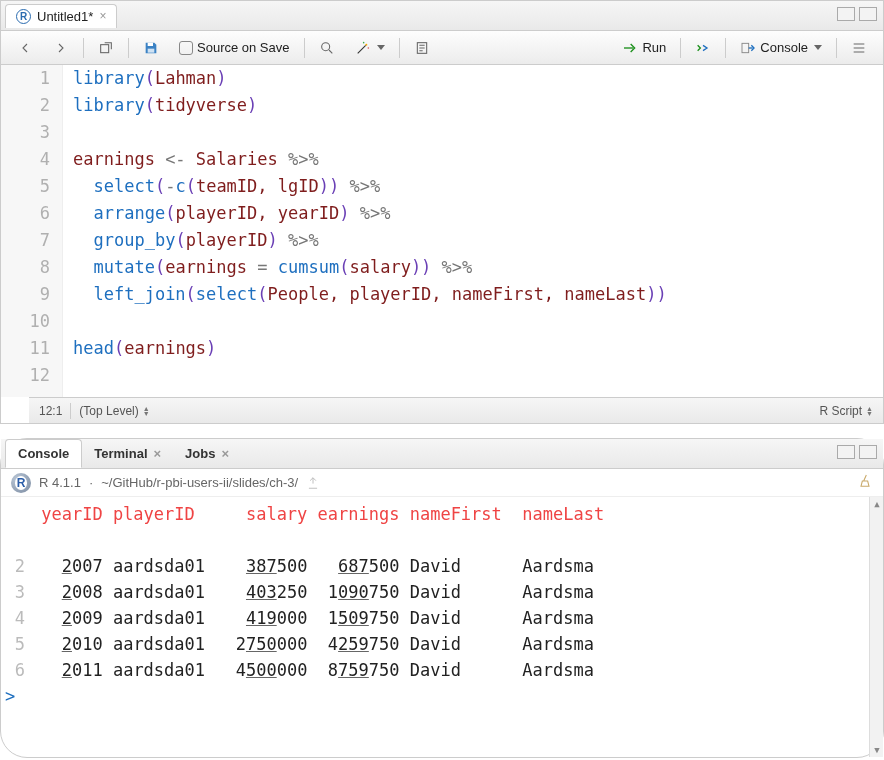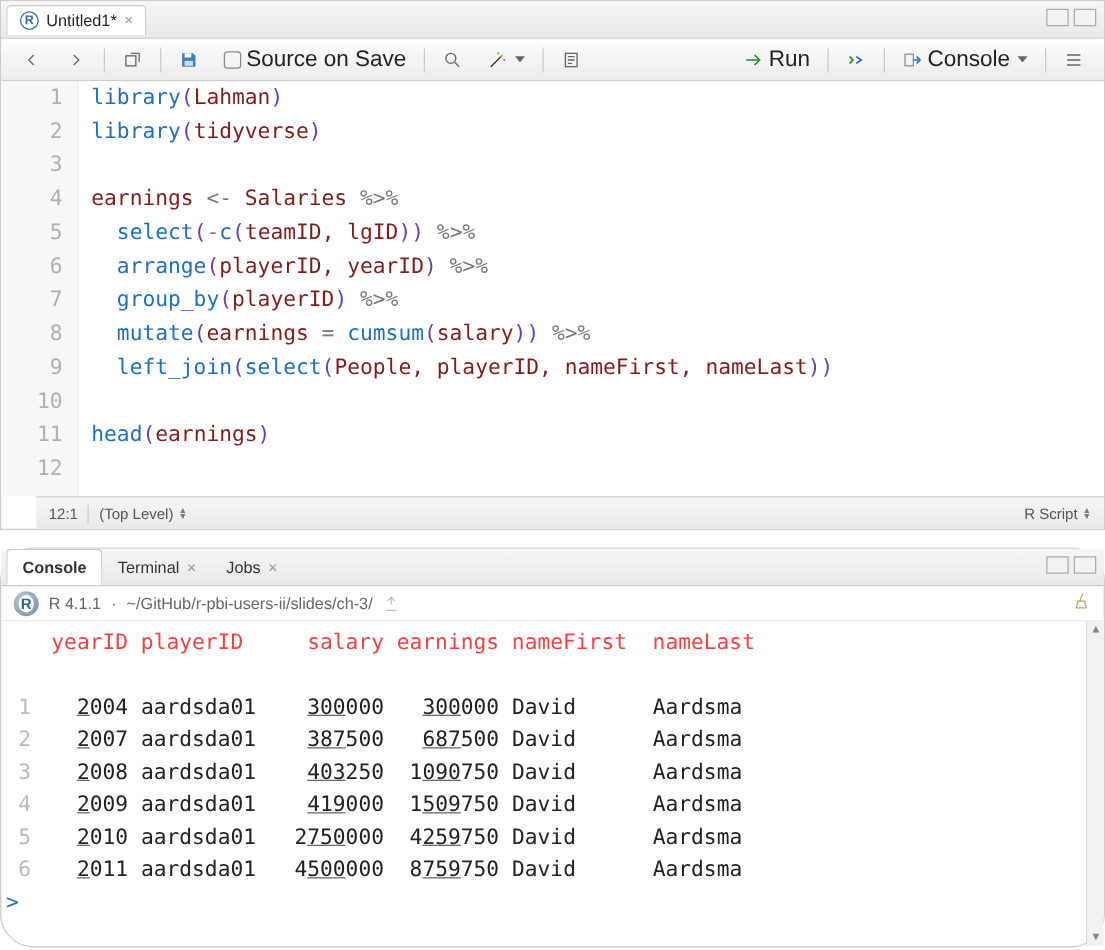--- a/index.html
+++ b/index.html
@@ -39,21 +39,21 @@
   }
   .window-ctrls { position:absolute; right:6px; top:6px; display:flex; gap:4px; }
   .win-btn { width:18px; height:14px; border:1px solid #aaa; background:#f3f3f3; }
 
   
   .toolbar {
     display:flex; align-items:center; gap:8px;
     height:34px; padding:0 10px;
     background: linear-gradient(#fdfdfd,#ececec);
     border-bottom:1px solid #ccc;
-    font-size:18px;
+    font-size:13px;
   }
   .toolbar .sep { width:1px; height:20px; background:#ccc; }
   .tbtn { display:inline-flex; align-items:center; gap:4px; padding:3px 6px; cursor:pointer; border-radius:3px; }
   .checkbox { width:14px; height:14px; border:1px solid #888; border-radius:3px; display:inline-block; }
   .spacer { flex:1; }
   .dropdown-caret { width:0;height:0;border-left:4px solid transparent;border-right:4px solid transparent;border-top:5px solid #666; display:inline-block; margin-left:2px;}
 
   
   svg.icon { width:16px; height:16px; stroke:#666; fill:none; stroke-width:1.6; }
   svg.icon-color { width:16px; height:16px; }
@@ -84,21 +84,21 @@
   .statusbar .sep2 { width:1px;height:16px;background:#ccc;margin:0 8px;}
   .scopelabel { display:flex; align-items:center; gap:4px; }
   .updown { display:inline-flex; flex-direction:column; line-height:5px; font-size:7px; color:#777;}
 
   
   .console-tabs {
     display:flex; align-items:center; height:30px;
     background:linear-gradient(#f6f6f6,#e9e9e9);
     border-bottom:1px solid #ccc; padding-left:4px; position:relative;
   }
-  .ctab { padding:6px 12px; font-size:13px; cursor:pointer; color:#333; display:flex; gap:6px; align-items:center;}
+  .ctab { padding:6px 12px; font-size:13px; cursor:pointer; color:#333; display:flex; gap:6px; align-items:center;font-weight:bold;}
   .ctab.active { background:#fff; border:1px solid #ccc; border-bottom:1px solid #fff; border-radius:4px 4px 0 0; font-weight:bold;}
   .console-info {
     display:flex; align-items:center; gap:8px; height:28px; padding:0 10px;
     border-bottom:1px solid #eee; font-size:13px; color:#666;
   }
   .r-logo {
     width:20px;height:20px;border-radius:50%;
     display:inline-flex;align-items:center;justify-content:center;
     background:radial-gradient(circle at 30% 30%,#b9c6d6,#7a8aa0);
   }
@@ -296,21 +296,20 @@
     <span class="broom">
       <svg class="icon" viewBox="0 0 24 24" style="stroke:#c9a96a">
           <path d="M14 3l-4 9M8 12h8l2 8H6z"></path>
         </svg>
     </span>
   </div>
 
   <div class="console-body" id="console-body">
       <pre><span class="rownum"> </span><span class="hdr"> yearID playerID     salary earnings nameFirst  nameLast</span></pre>
       <pre><span class="rownum"> </span><span class="typelbl">  <int> <chr>         <int>    <int> <chr>      <chr>   </chr></chr></int></int></chr></int></span></pre>
-      <pre><span class="rownum">1</span>   <span class="underline-mid">2</span>004 aardsda01    <span class="underline-mid">300</span>000   <span class="underline-mid">300</span>000 David      Aardsma </pre>
       <pre><span class="rownum">2</span>   <span class="underline-mid">2</span>007 aardsda01    <span class="underline-mid">387</span>500   <span class="underline-mid">687</span>500 David      Aardsma </pre>
       <pre><span class="rownum">3</span>   <span class="underline-mid">2</span>008 aardsda01    <span class="underline-mid">403</span>250  1<span class="underline-mid">090</span>750 David      Aardsma </pre>
       <pre><span class="rownum">4</span>   <span class="underline-mid">2</span>009 aardsda01    <span class="underline-mid">419</span>000  1<span class="underline-mid">509</span>750 David      Aardsma </pre>
       <pre><span class="rownum">5</span>   <span class="underline-mid">2</span>010 aardsda01   2<span class="underline-mid">750</span>000  4<span class="underline-mid">259</span>750 David      Aardsma </pre>
       <pre><span class="rownum">6</span>   <span class="underline-mid">2</span>011 aardsda01   4<span class="underline-mid">500</span>000  8<span class="underline-mid">759</span>750 David      Aardsma </pre>
       <pre><span class="prompt">&gt;</span> </pre>
     <div class="scroll-track">
       <div class="scroll-up">▲</div>
       <div class="scroll-down">▼</div>
     </div>

